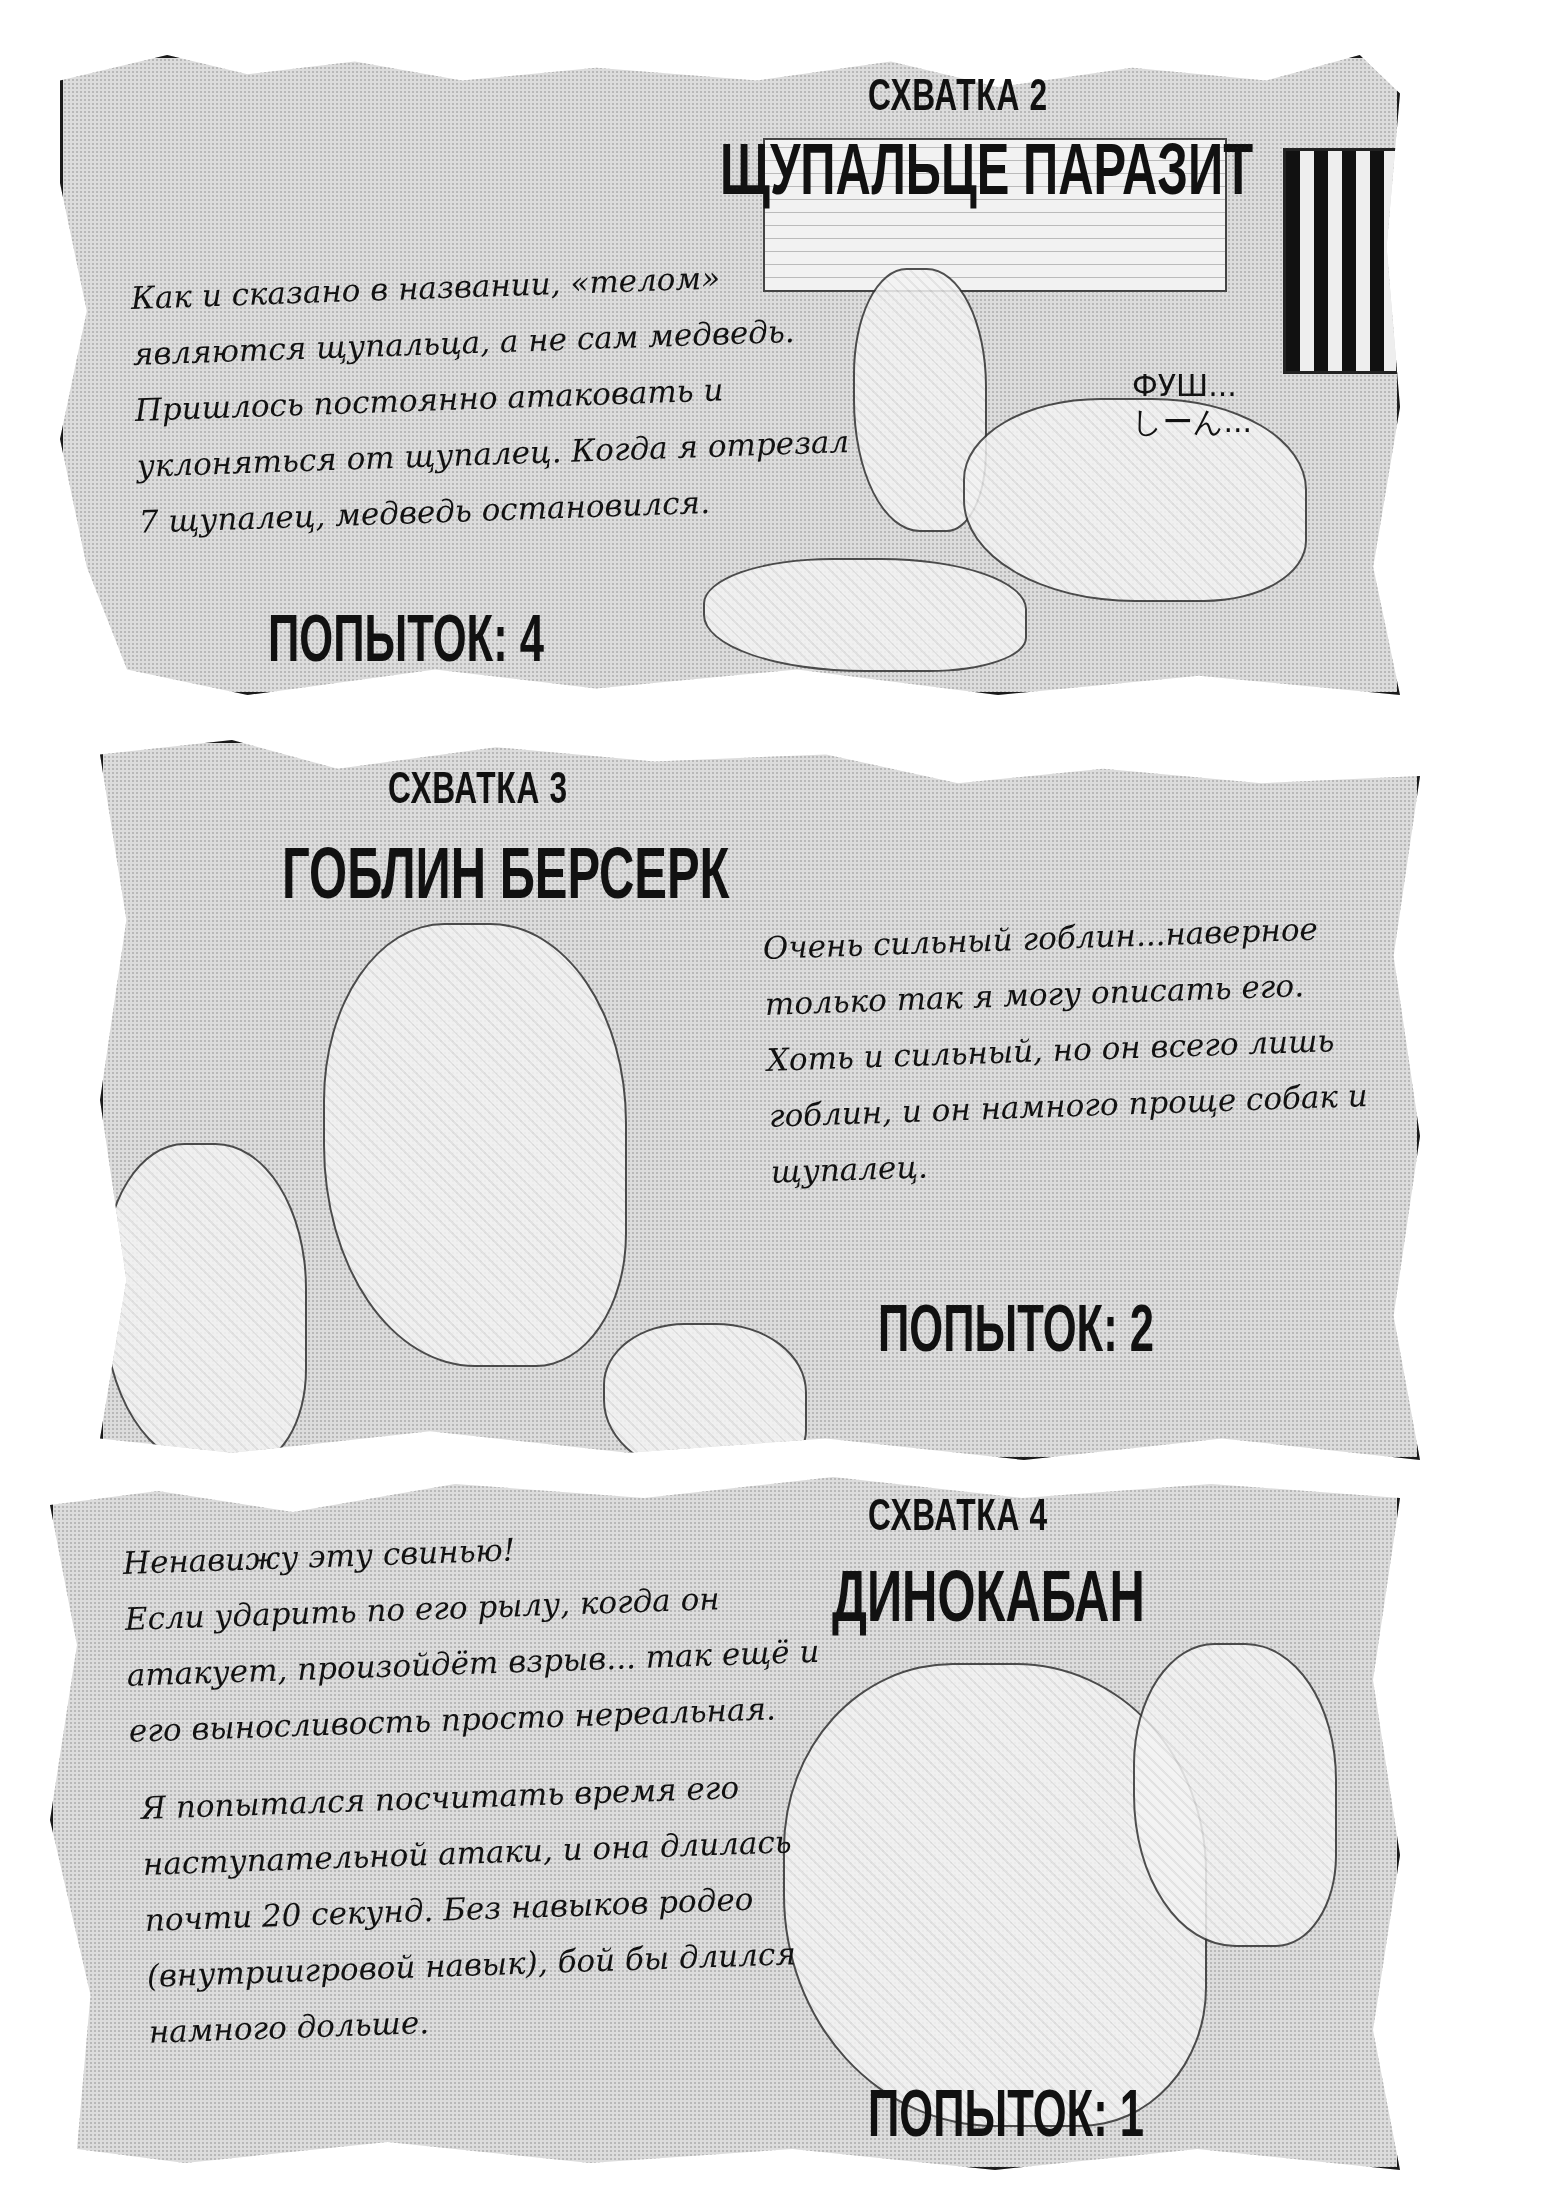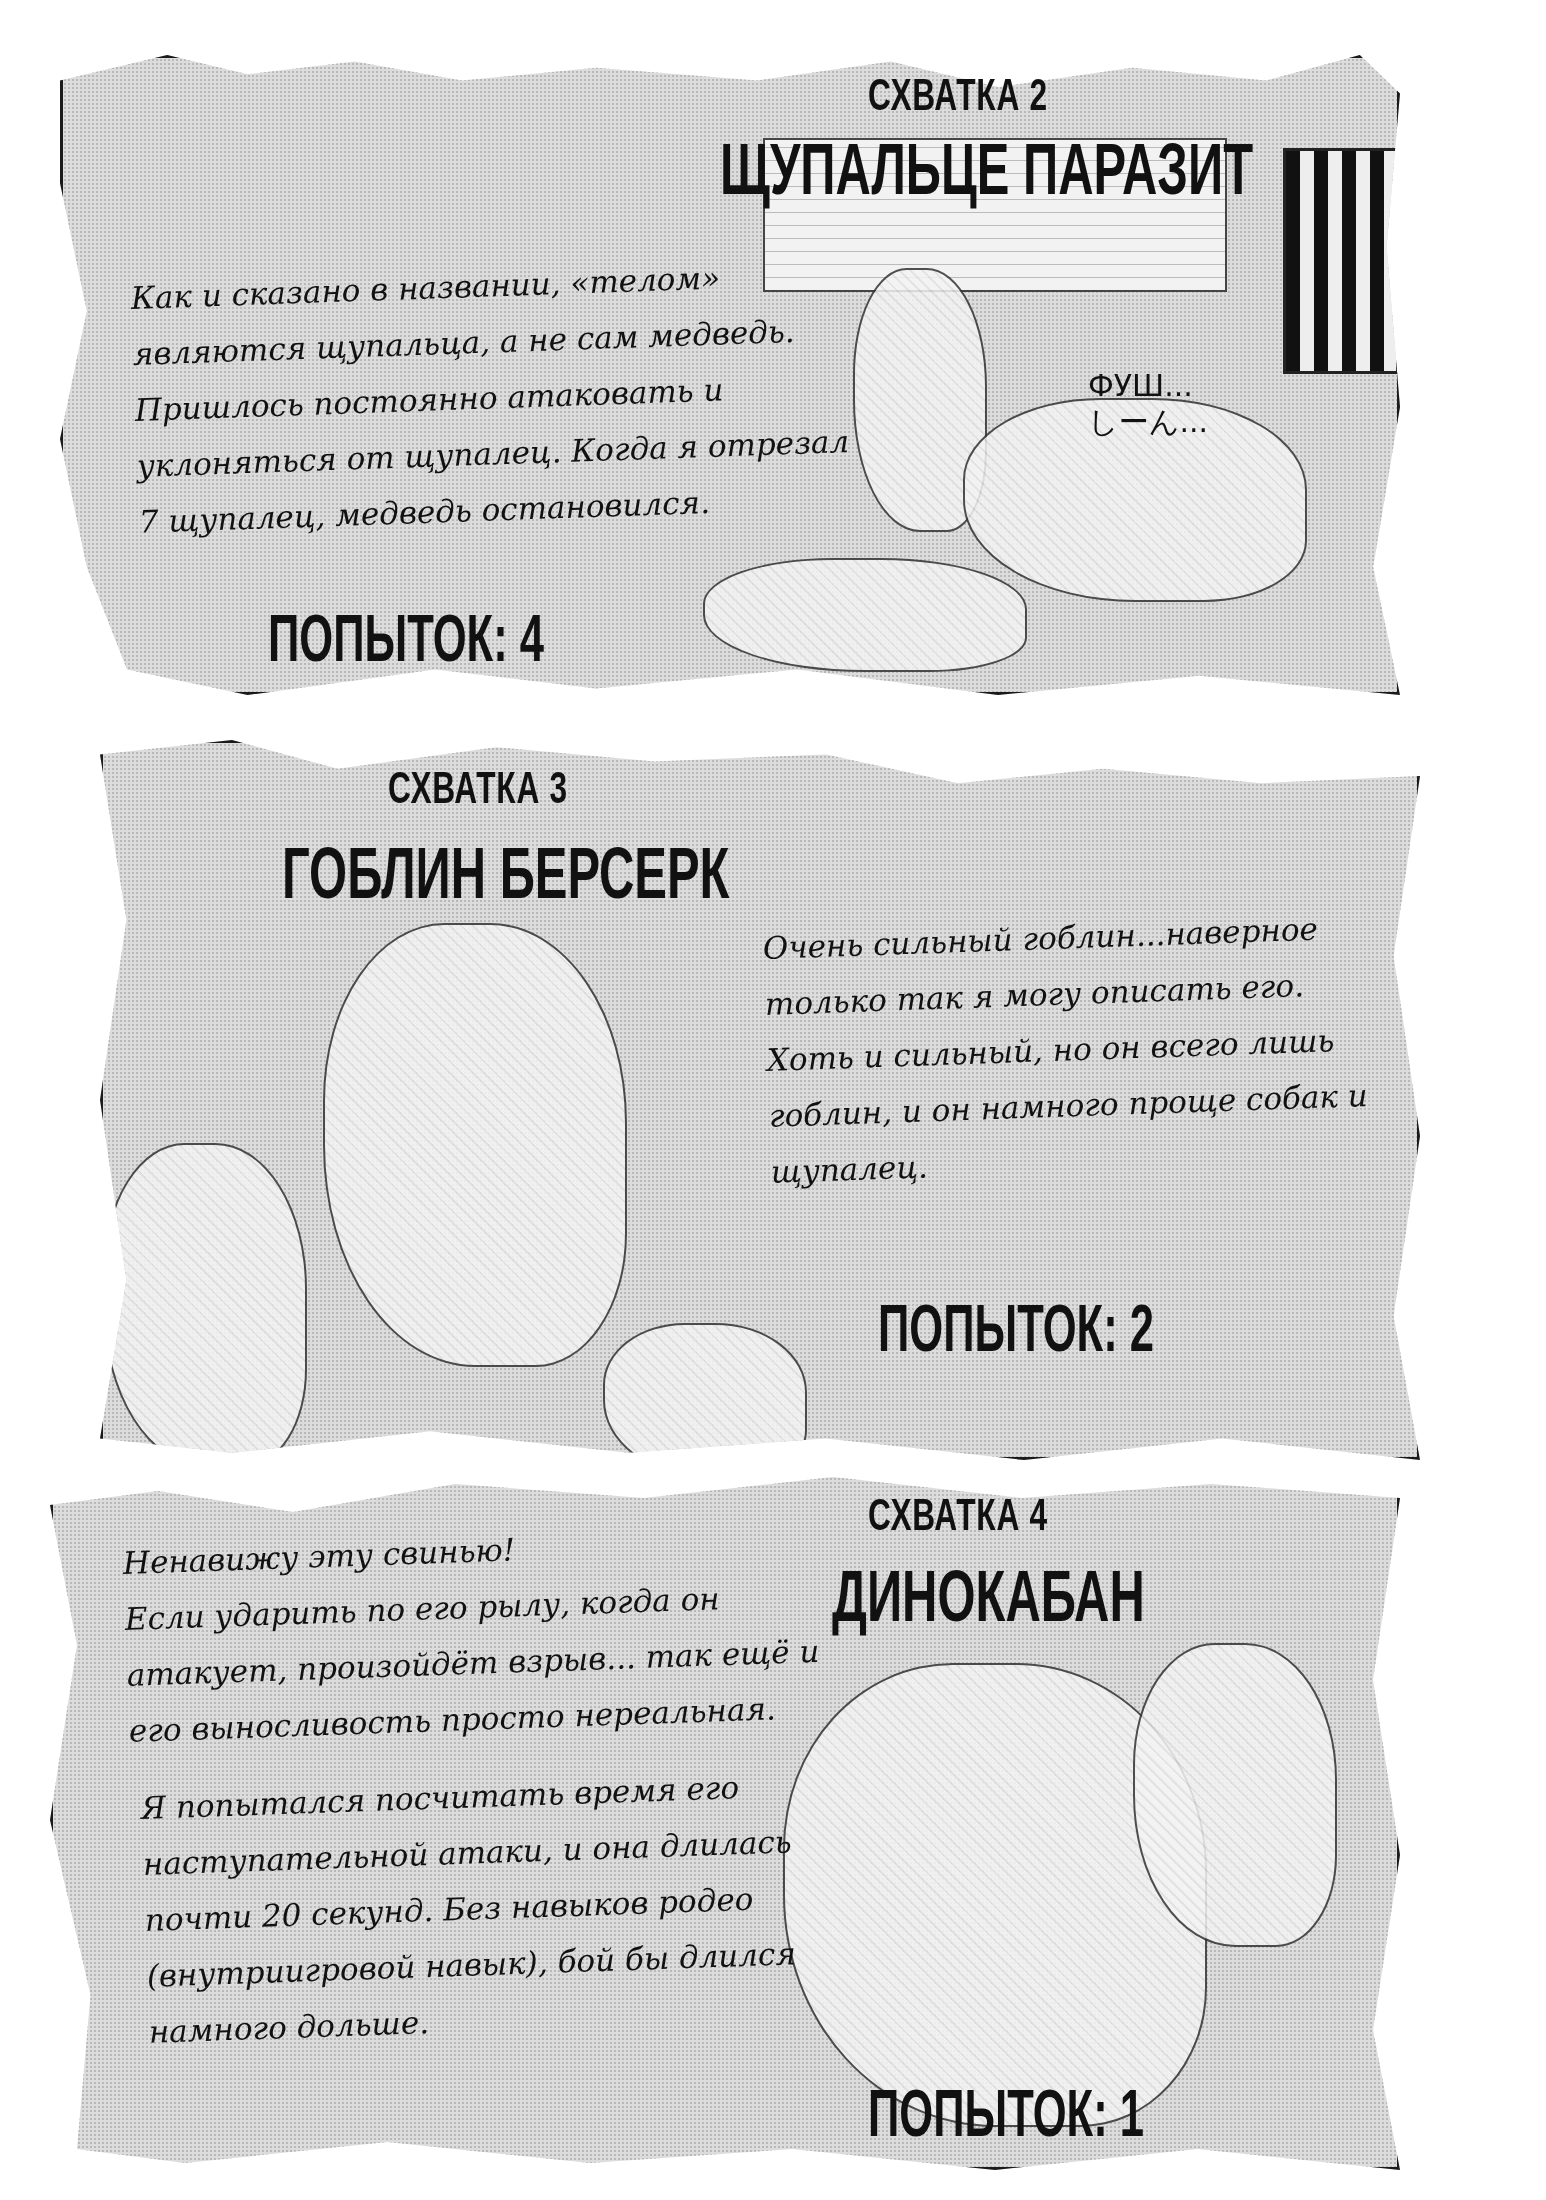--- a/index.html
+++ b/index.html
@@ -51,21 +51,21 @@
   <div class="art" style="left:900px; top:340px; width:340px; height:200px;"></div>
   <div class="art" style="left:640px; top:500px; width:320px; height:110px;"></div>
 </div>
 <div class="abs fight-num" style="left:868px; top:70px;">СХВАТКА 2</div>
 <div class="abs boss" style="left:720px; top:128px;">ЩУПАЛЬЦЕ ПАРАЗИТ</div>
 <div class="abs note" style="left:130px; top:270px;">Как и сказано в названии, «телом»
 являются щупальца, а не сам медведь.
 Пришлось постоянно атаковать и
 уклоняться от щупалец. Когда я отрезал
 7 щупалец, медведь остановился.</div>
-<div class="abs sfx" style="left:1088px; top:368px;">ФУШ...
+<div class="abs sfx" style="left:1132px; top:368px;">ФУШ...
 しーん...</div>
 <div class="abs tries" style="left:268px; top:600px;">ПОПЫТОК: 4</div>
 
 <div class="panel p2">
   <div class="art" style="left:220px; top:180px; width:300px; height:440px;"></div>
   <div class="art" style="left:0px; top:400px; width:200px; height:320px;"></div>
   <div class="art" style="left:500px; top:580px; width:200px; height:150px;"></div>
 </div>
 <div class="abs fight-num" style="left:388px; top:763px;">СХВАТКА 3</div>
 <div class="abs boss" style="left:282px; top:832px;">ГОБЛИН БЕРСЕРК</div>

